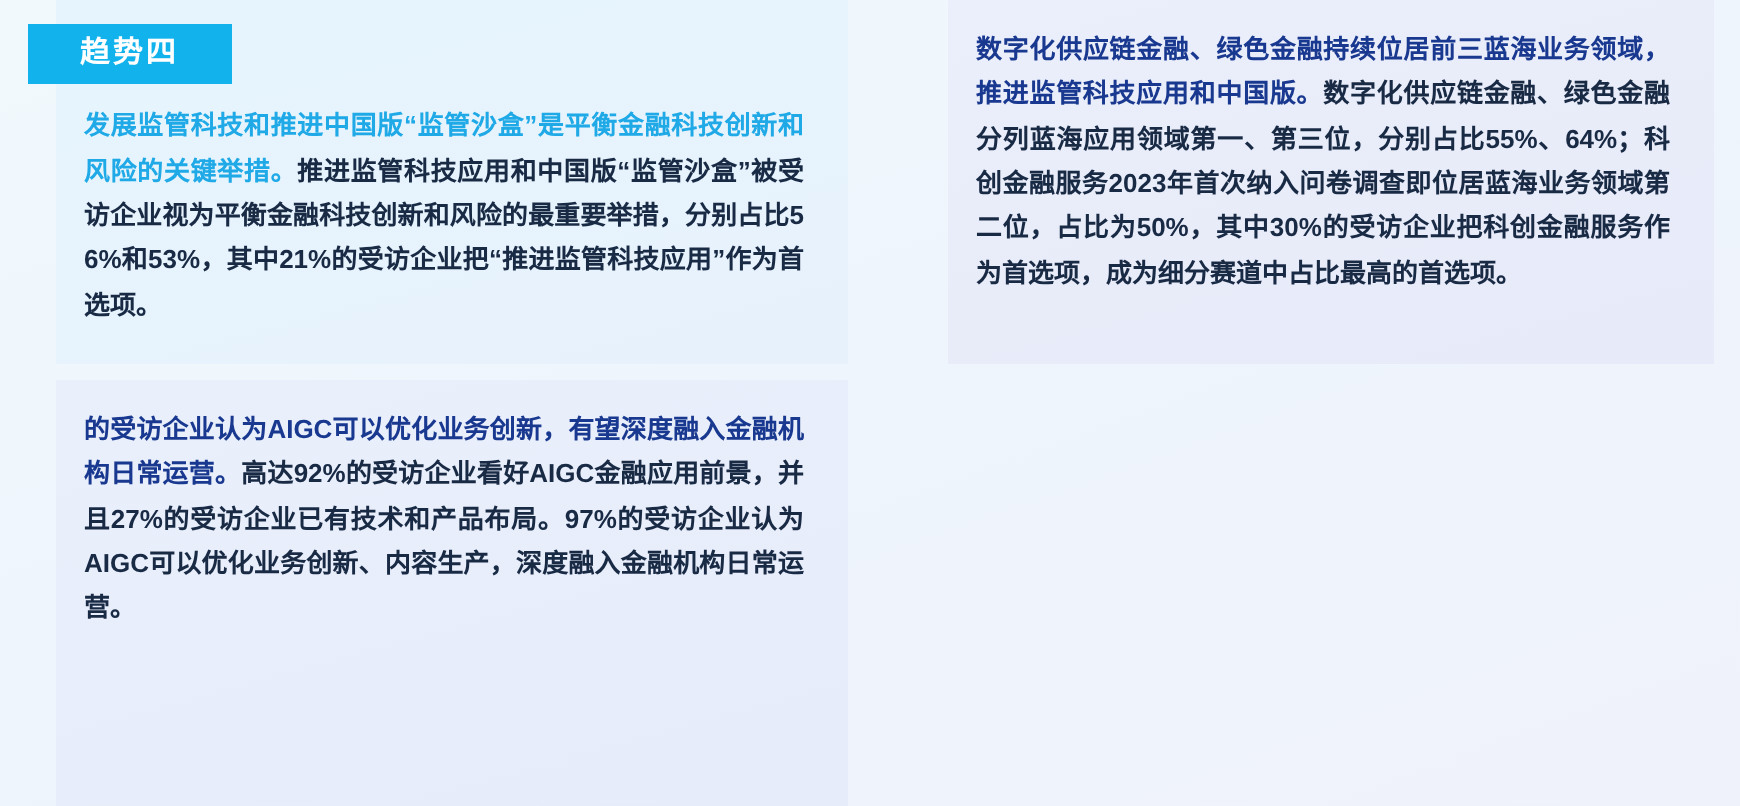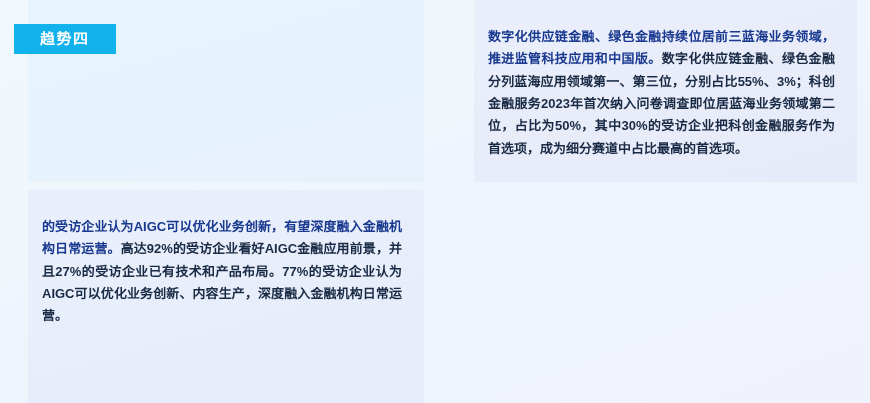--- a/index.html
+++ b/index.html
@@ -32,21 +32,21 @@
     grid-template-rows: 182px 1fr;
     column-gap: 22px;
     row-gap: 8px;
     padding: 0 13px 0 0;
     box-sizing: border-box;
   }
 
   .card {
     position: relative;
     box-sizing: border-box;
-    padding: 16px 22px 8px 42px;
+    padding: 4px 22px 8px 42px;
     overflow: hidden;
   }
 
   
   .card::before {
     content: "";
     position: absolute;
     left: 28px;
     right: 0;
     top: 0;
@@ -96,29 +96,32 @@
   .rest { font-weight: bold; color: #192a45; }
 </style>
 </head>
 <body>
 
 <div id="page">
   <div class="grid">
 
     <div class="card top-left">
       <div class="badge cyan">趋势四</div>
+      <div class="copy">
+        <span class="lead cyan">发展监管科技和推进中国版“监管沙盒”是平衡金融科技创新和风险的关键举措。</span><span class="rest">推进监管科技应用和中国版“监管沙盒”被受访企业视为平衡金融科技创新和风险的最重要举措，分别占比56%和53%，其中21%的受访企业把“推进监管科技应用”作为首选项。</span>
+      </div>
     </div>
 
 
     <div class="card bot-left">
       <div class="copy">
-        <span class="lead navy">数字化供应链金融、绿色金融持续位居前三蓝海业务领域，推进监管科技应用和中国版。</span><span class="rest">数字化供应链金融、绿色金融分列蓝海应用领域第一、第三位，分别占比55%、3%；科创金融服务2023年首次纳入问卷调查即位居蓝海业务领域第二位，占比为50%，其中30%的受访企业把科创金融服务作为首选项，成为细分赛道中占比最高的首选项。</span>
+        <span class="lead navy">数字化供应链金融、绿色金融持续位居前三蓝海业务领域，推进监管科技应用和中国版。</span><span class="rest">数字化供应链金融、绿色金融分列蓝海应用领域第一、第三位，分别占比55%、64%；科创金融服务2023年首次纳入问卷调查即位居蓝海业务领域第二位，占比为50%，其中30%的受访企业把科创金融服务作为首选项，成为细分赛道中占比最高的首选项。</span>
       </div>
     </div>
 
     <div class="card bot-right">
       <div class="copy">
-        <span class="lead navy">的受访企业认为AIGC可以优化业务创新，有望深度融入金融机构日常运营。</span><span class="rest">高达92%的受访企业看好AIGC金融应用前景，并且27%的受访企业已有技术和产品布局。77%的受访企业认为AIGC可以优化业务创新、内容生产，深度融入金融机构日常运营。</span>
+        <span class="lead navy">的受访企业认为AIGC可以优化业务创新，有望深度融入金融机构日常运营。</span><span class="rest">高达92%的受访企业看好AIGC金融应用前景，并且27%的受访企业已有技术和产品布局。97%的受访企业认为AIGC可以优化业务创新、内容生产，深度融入金融机构日常运营。</span>
       </div>
     </div>
 
   </div>
 </div>
 
 </body></html>

